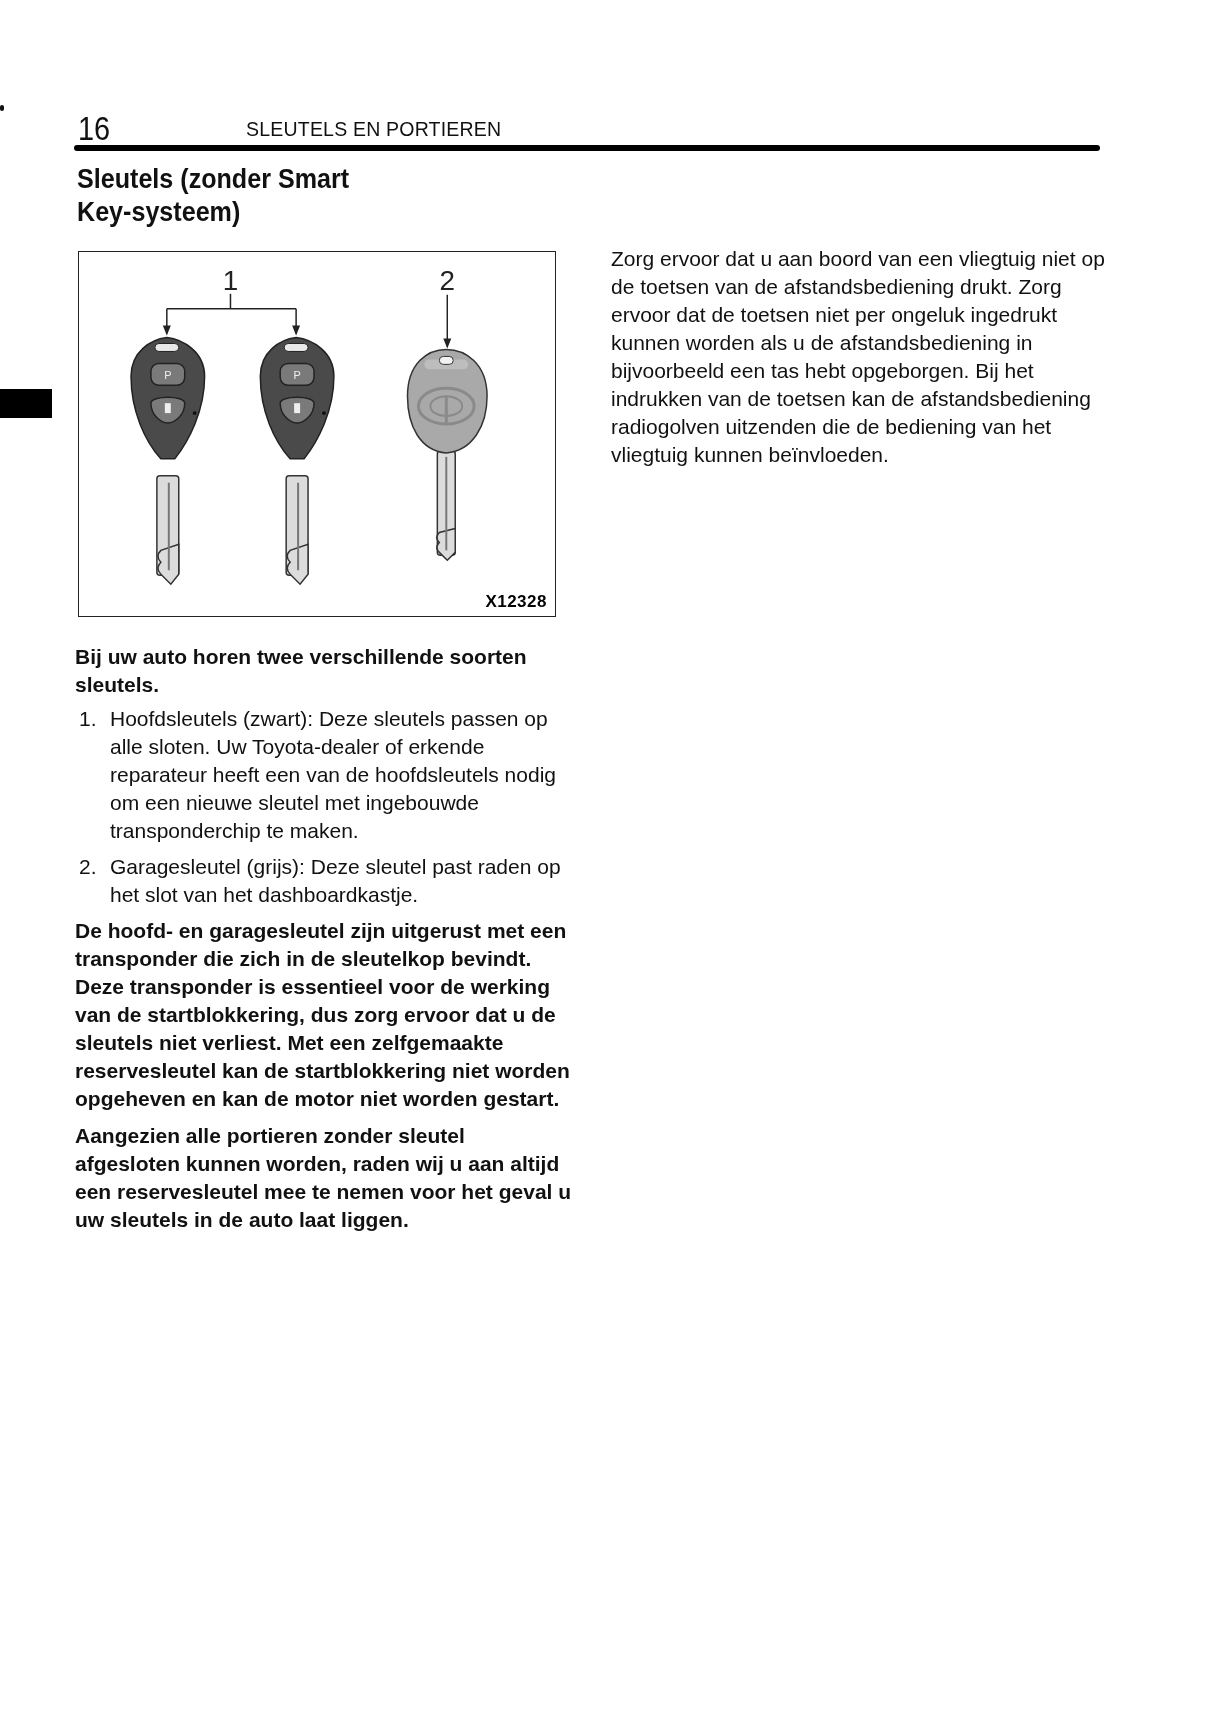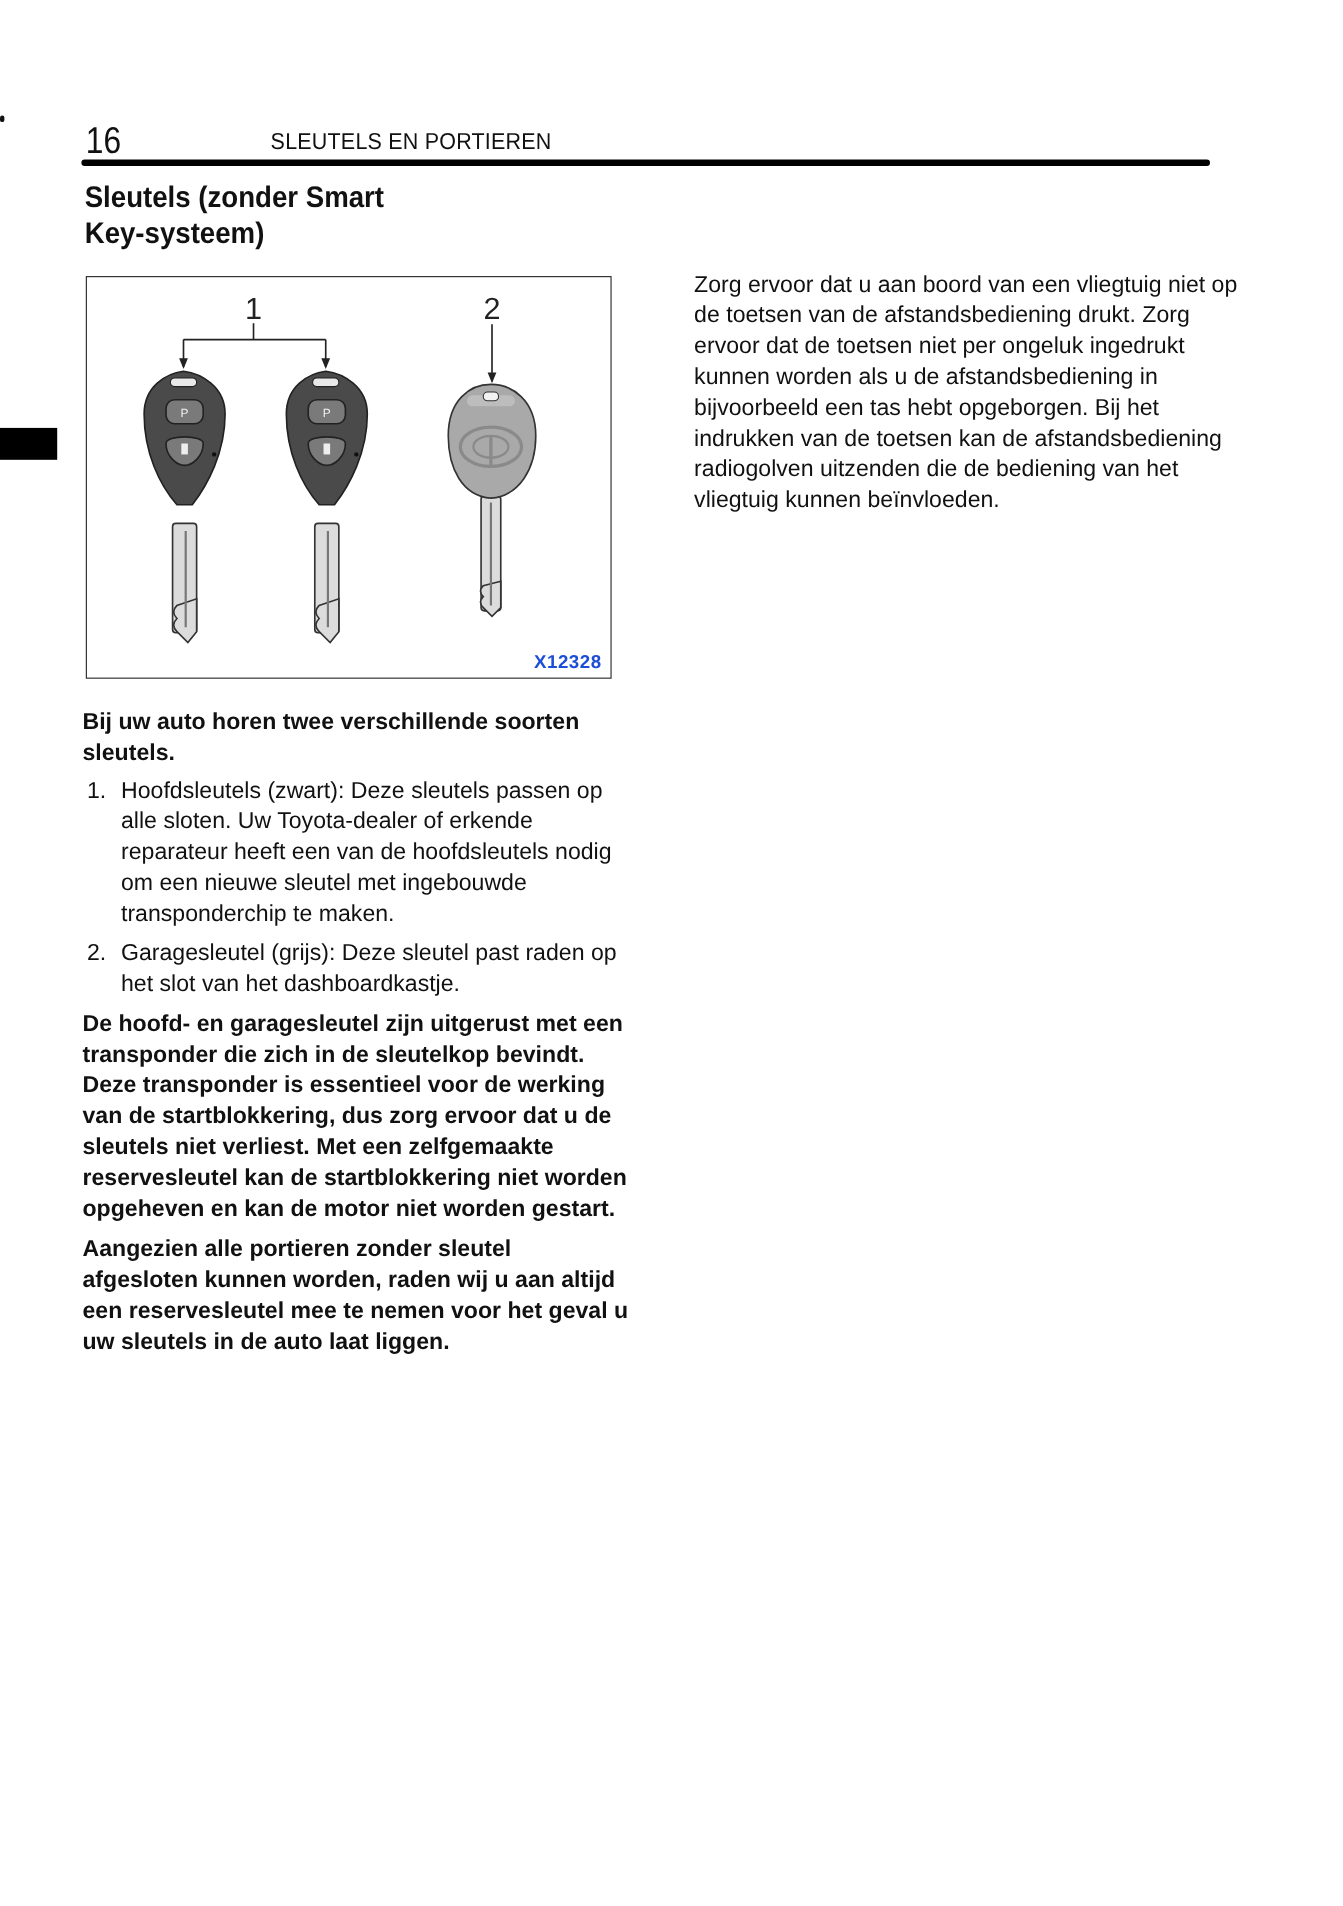--- a/index.html
+++ b/index.html
@@ -94,35 +94,34 @@
       display: block;
       width: 100%;
       height: 100%;
     }
     .figure-code {
       position: absolute;
       right: 8px;
       bottom: 4px;
       font-size: 17px;
       font-weight: bold;
-      color: #1d4ed8;
+      color: #000000;
       letter-spacing: 0.5px;
     }
     .col-left {
       position: absolute;
       left: 75px;
       top: 643px;
       width: 500px;
     }
     .col-right {
       position: absolute;
       left: 611px;
       top: 245px;
       width: 500px;
-      margin-left: 20px;
     }
     p, li {
       font-size: 21px;
       line-height: 28px;
       margin: 0;
     }
     .lead {
       font-weight: bold;
       margin-bottom: 6px;
     }

